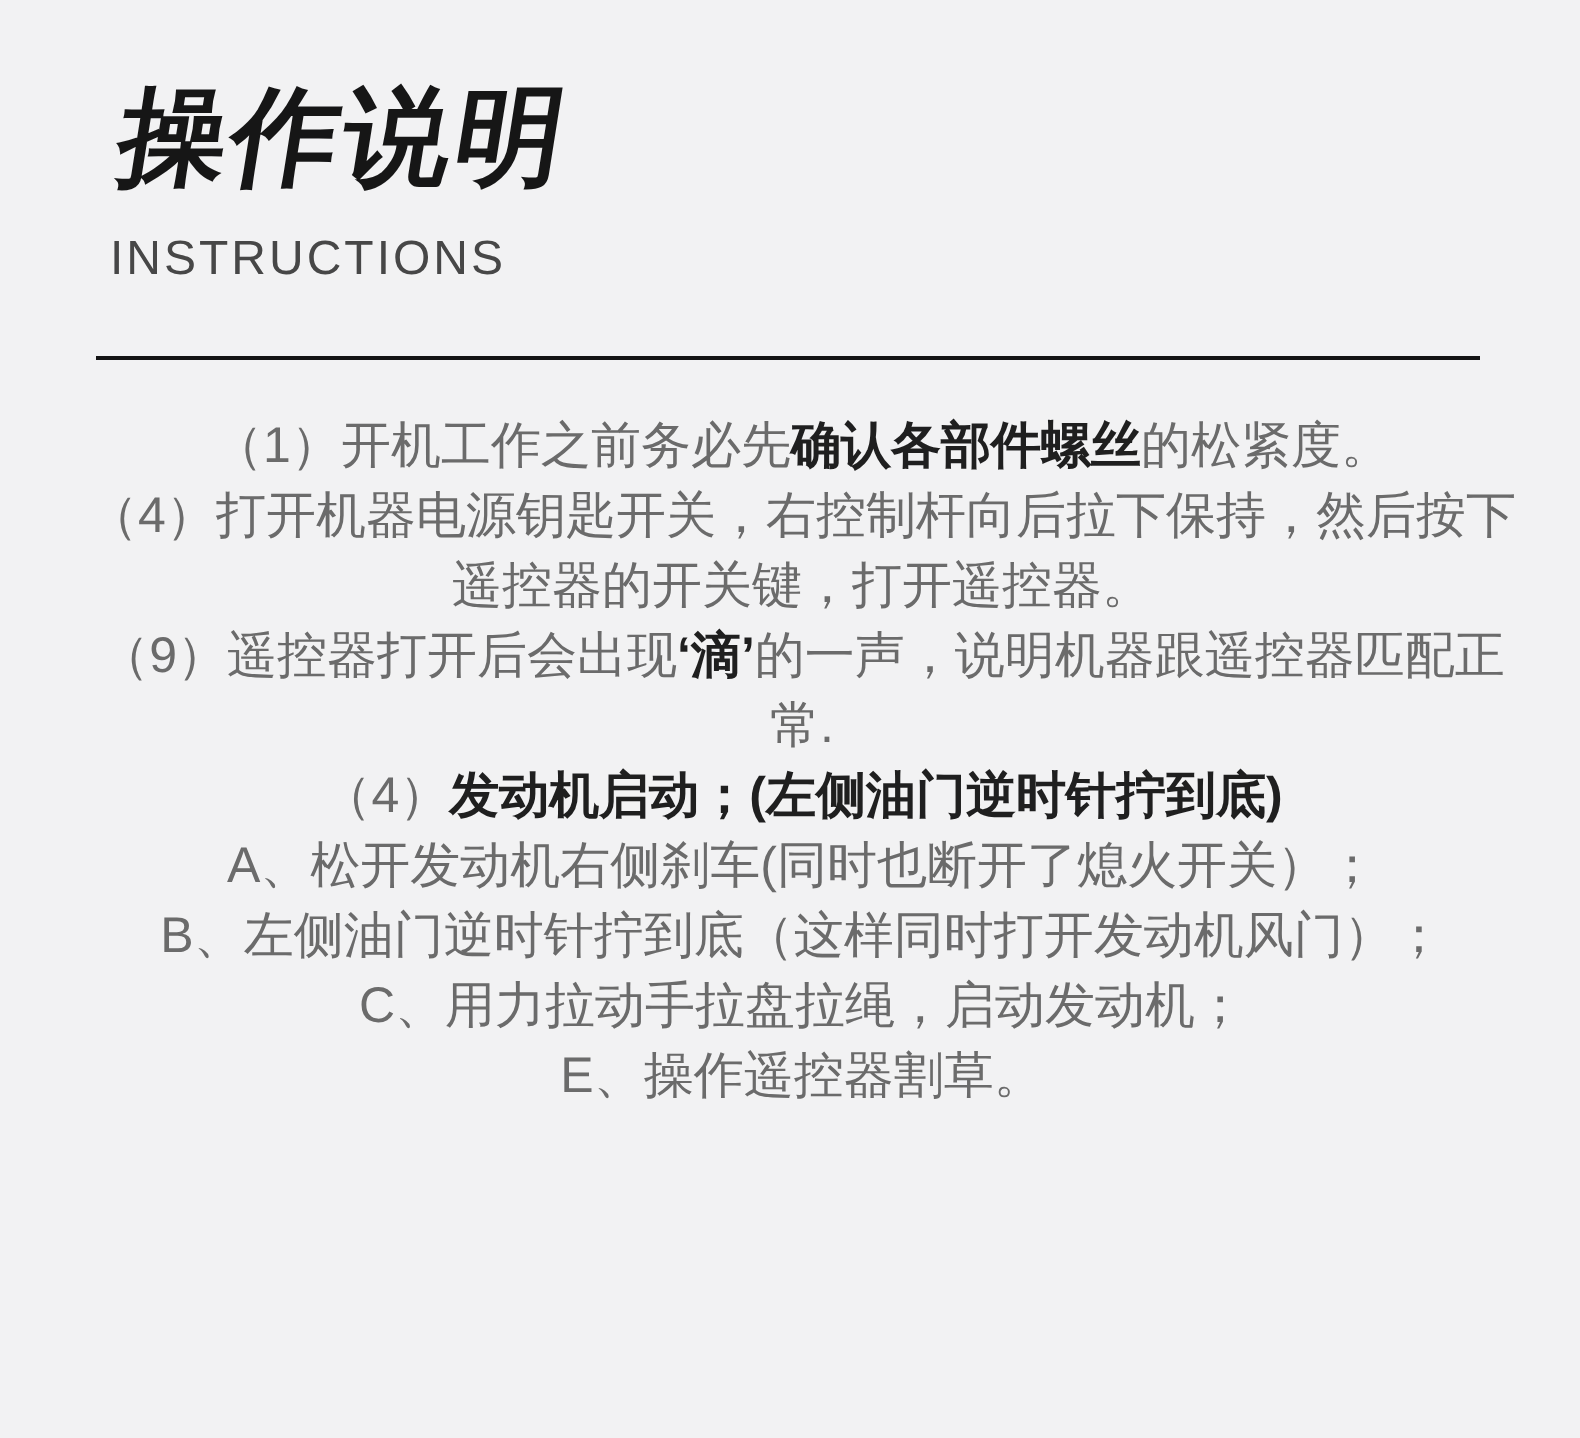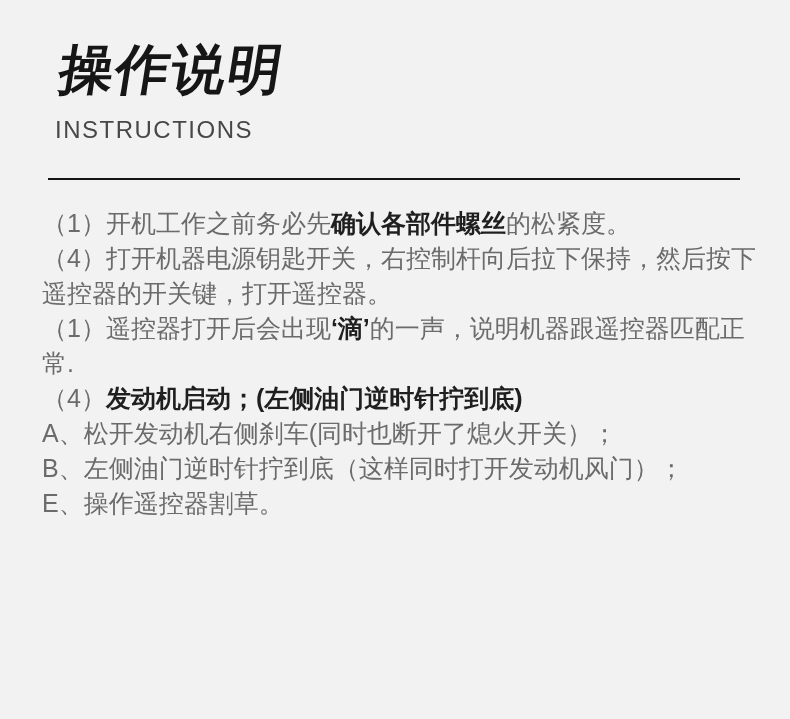--- a/index.html
+++ b/index.html
@@ -49,20 +49,21 @@
   }
   .steps {
     margin: 26px 30px 0 42px;
     font-size: 25px;
     line-height: 35px;
     color: #6b6b6b;
   }
   .steps p {
     margin: 0;
     white-space: pre-line;
+    text-align: center;
   }
   .steps .run-bold {
     font-weight: 700;
     color: #1f1f1f;
   }
 </style>
 </head>
 <body>
 
 <div class="page">
@@ -70,19 +71,20 @@
     <h1 class="title">操作说明</h1>
     <div class="subtitle">INSTRUCTIONS</div>
     <hr class="divider">
   </div>
 
 
   <div class="steps" id="steps">
       <p><span class="run">（1）开机工作之前务必先</span><span class="run-bold">确认各部件螺丝</span><span class="run">的松紧度。</span></p>
       <p><span class="run">（4）打开机器电源钥匙开关，右控制杆向后拉下保持，然后按下
 遥控器的开关键，打开遥控器。</span></p>
-      <p><span class="run">（1）遥控器打开后会出现</span><span class="run-bold">‘滴’</span><span class="run">的一声，说明机器跟遥控器匹配正常.</span></p>
+      <p><span class="run">（9）遥控器打开后会出现</span><span class="run-bold">‘滴’</span><span class="run">的一声，说明机器跟遥控器匹配正常.</span></p>
       <p><span class="run">（4）</span><span class="run-bold">发动机启动；(左侧油门逆时针拧到底)</span></p>
       <p><span class="run">A、松开发动机右侧刹车(同时也断开了熄火开关）；</span></p>
       <p><span class="run">B、左侧油门逆时针拧到底（这样同时打开发动机风门）；</span></p>
+      <p><span class="run">C、用力拉动手拉盘拉绳，启动发动机；</span></p>
       <p><span class="run">E、操作遥控器割草。</span></p>
     </div>
 </div>
 
 </body></html>

